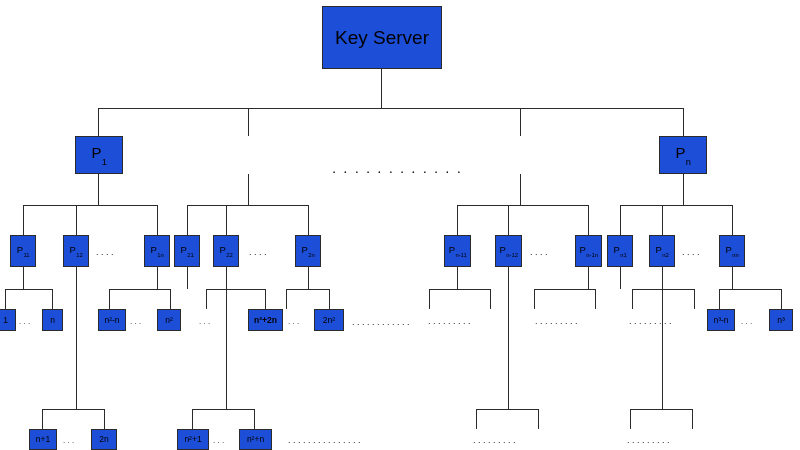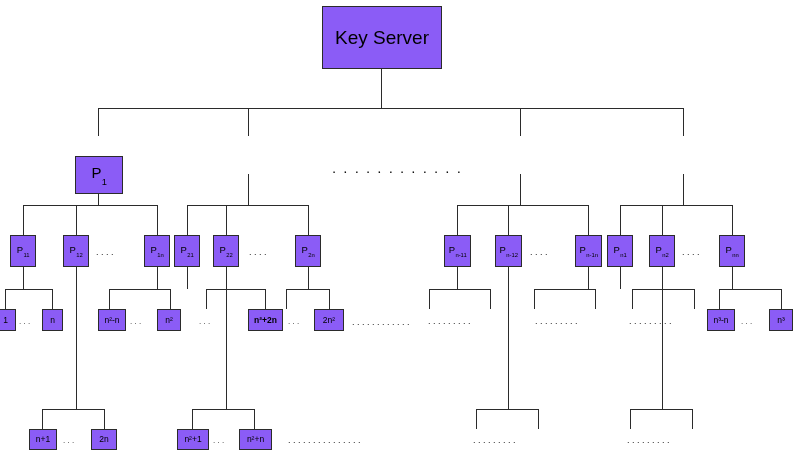--- a/index.html
+++ b/index.html
@@ -14,21 +14,21 @@
     position: relative;
     width: 800px;
     height: 450px;
     background: #ffffff;
     overflow: hidden;
   }
   .node {
     position: absolute;
     box-sizing: border-box;
     border: 1.4px solid #2b2b2b;
-    background: #8b5cf6;
+    background: #1d4ed8;
     display: flex;
     align-items: center;
     justify-content: center;
     color: #000000;
     line-height: 1;
     white-space: nowrap;
     z-index: 5;
   }
   .node.root {
     font-size: 19px;
@@ -93,22 +93,25 @@
 
   <div class="vline" style="left:381px; top:69px; height:39px;"></div>
 
   <div class="hline" style="left:98px; top:108px; width:586px;"></div>
 
   <div class="vline" style="left:98px;  top:108px; height:28px;"></div>
   <div class="vline" style="left:248px; top:108px; height:28px;"></div>
   <div class="vline" style="left:520px; top:108px; height:28px;"></div>
   <div class="vline" style="left:683px; top:108px; height:28px;"></div>
 
-  <div class="node lvl1" style="left:75px; top:136px; width:48px; height:38px;margin-top:20px;">
+  <div class="node lvl1" style="left:75px; top:136px; width:48px; height:38px;">
     <span><span>P</span><span class="sub">1</span></span>
+  </div>
+  <div class="node lvl1" style="left:659px; top:136px; width:48px; height:38px;">
+    <span><span>P</span><span class="sub">n</span></span>
   </div>
 
   <div class="dots big" style="left:332px; top:160px;">. . . . . . . . . . . .</div>
 
   <div class="vline" style="left:98px;  top:174px; height:31px;"></div>
   <div class="vline" style="left:248px; top:174px; height:31px;"></div>
   <div class="vline" style="left:520px; top:174px; height:31px;"></div>
   <div class="vline" style="left:683px; top:174px; height:31px;"></div>
 
   <div class="hline" style="left:23px; top:205px; width:135px;"></div>

